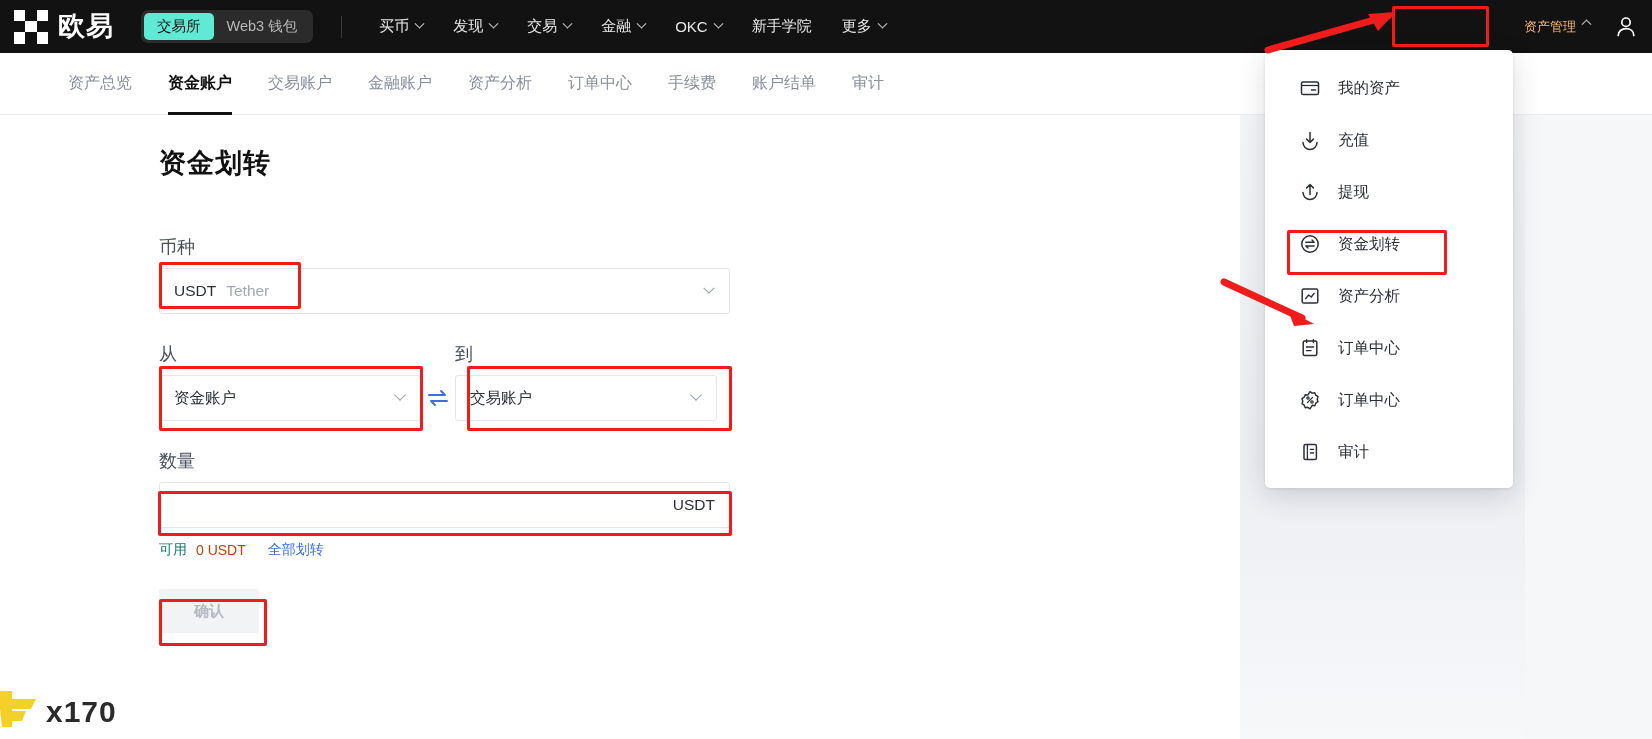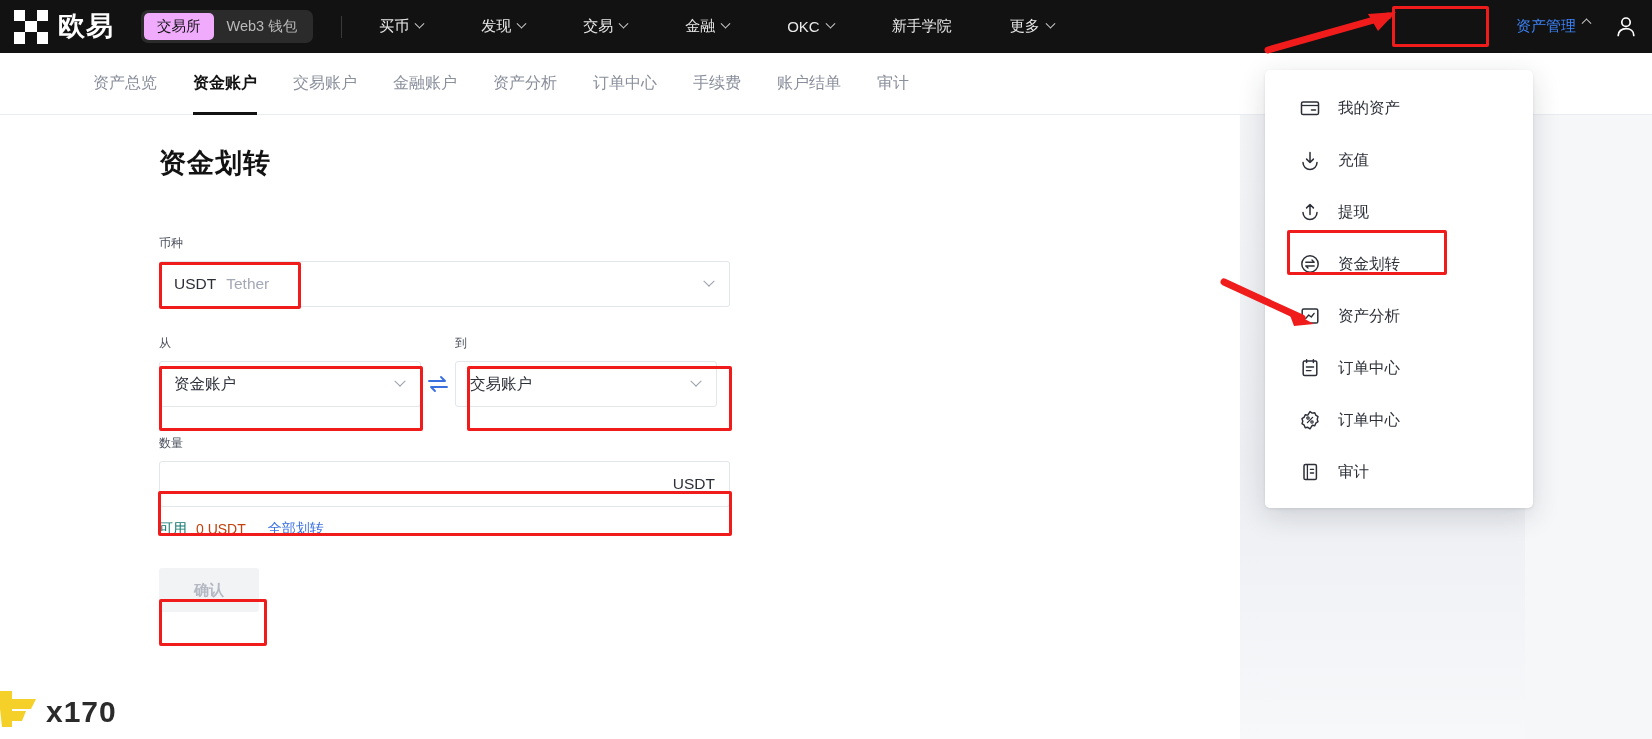--- a/index.html
+++ b/index.html
@@ -27,67 +27,67 @@
   }
   .seg {
     margin-left: 27px; display: flex; align-items: center;
     background: #2b2b2b; border-radius: 7px; padding: 3px; height: 33px;
   }
   .seg-btn {
     height: 27px; padding: 0 13px; border-radius: 5px; font-size: 14.5px;
     display: flex; align-items: center; color: #b9b9b9; cursor: pointer;
     white-space: nowrap;
   }
-  .seg-btn.active { background: #f0abfc; color: #121212; }
+  .seg-btn.active { background: #5eead4; color: #121212; }
   .divider-v { width: 1px; height: 22px; background: #3a3a3a; margin-left: 28px; }
-  .nav { display: flex; align-items: center; margin-left: 22px; gap: 28px; }
+  .nav { display: flex; align-items: center; margin-left: 22px; }
   .nav-item {
     display: flex; align-items: center; color: #e8e8e8; font-size: 15px;
     padding: 0 15px; cursor: pointer; white-space: nowrap; height: 53px;
   }
   .chev {
     display: inline-block; width: 7px; height: 7px; margin-left: 7px;
     border-right: 1.6px solid #cfcfcf; border-bottom: 1.6px solid #cfcfcf;
     transform: rotate(45deg) translate(-2px,-2px);
   }
   .chev.up { transform: rotate(-135deg) translate(-2px,-2px); }
   .header-right {
     position: absolute; right: 0; top: 0; height: 53px; display: flex;
     align-items: center;
   }
   .asset-mgmt {
-    display: flex; color: #3b82f6; font-size: 15px;
+    display: flex; color: #fdba74; font-size: 13px;
     padding: 7px 10px; cursor: pointer; position: relative; white-space: nowrap;
   }
   .avatar-btn {
     width: 52px; height: 53px; display: flex; align-items: center;
     justify-content: center; cursor: pointer;
   }
 
   
   .subnav {
     position: absolute; left: 0; top: 53px; width: 1652px; height: 62px;
     background: #fff; border-bottom: 1px solid #e9ecf0;
-    display: flex; align-items: center; padding-left: 93px;
+    display: flex; align-items: center; padding-left: 68px;
   }
   .subnav-item {
     font-size: 16px; color: #8a8f9c; margin-right: 36px; cursor: pointer;
     position: relative; height: 62px; display: flex; align-items: center;
     white-space: nowrap;
   }
   .subnav-item.active { color: #121212; font-weight: bold; }
   .subnav-item.active::after {
     content: ""; position: absolute; left: 0; right: 0; bottom: 0;
     height: 2.5px; background: #121212;
   }
 
   
   .main { position: absolute; left: 159px; top: 145px; width: 600px; }
   .page-title { font-size: 27px; font-weight: bold; color: #121212; letter-spacing: 1px; }
-  .field-label { font-size: 12px; color: #4a4f5c; margin-bottom: 9px; }
+  .field-label { font-size: 18px; color: #4a4f5c; margin-bottom: 9px; }
   .f-currency { margin-top: 54px; }
   .sel-box {
     height: 46px; border: 1px solid #e3e6ea; border-radius: 3px;
     display: flex; align-items: center; padding: 0 14px; background: #fff;
     cursor: pointer; position: relative;
   }
   .sel-box .val { font-size: 15.5px; color: #2c2f38; }
   .sel-box .sub { font-size: 15.5px; color: #a3a8b4; margin-left: 10px; }
   .sel-chev {
     position: absolute; right: 16px; width: 8px; height: 8px;
@@ -116,21 +116,21 @@
   .avail-val { color: #c2410c; margin-left: 9px; }
   .avail-link { color: #3a6fe0; margin-left: 22px; cursor: pointer; }
   .confirm-btn {
     margin-top: 30px; width: 100px; height: 44px; background: #f2f3f5;
     color: #b4b8c2; font-size: 15px; border: none; border-radius: 3px;
     cursor: default; font-family: "Liberation Sans", sans-serif; font-weight: bold;
   }
 
   
   .dropdown {
-    position: absolute; left: 1265px; top: 70px; width: 268px; height: 438px;
+    position: absolute; left: 1265px; top: 50px; width: 248px; height: 438px;
     background: #fff; border-radius: 5px;
     box-shadow: 0 8px 28px rgba(30,35,50,0.16), 0 1px 3px rgba(30,35,50,0.10);
     padding-top: 12px;
   }
   .dd-item {
     height: 52px; display: flex; align-items: center; padding-left: 33px;
     cursor: pointer; position: relative;
   }
   .dd-icon {
     width: 24px; height: 24px; display: flex; align-items: center;

